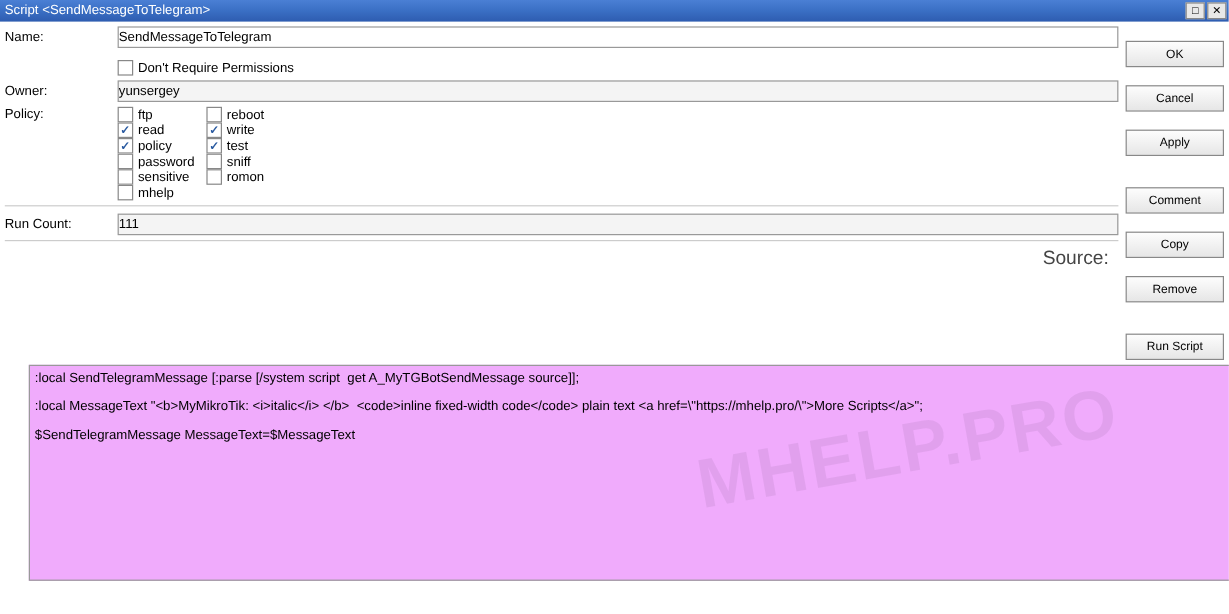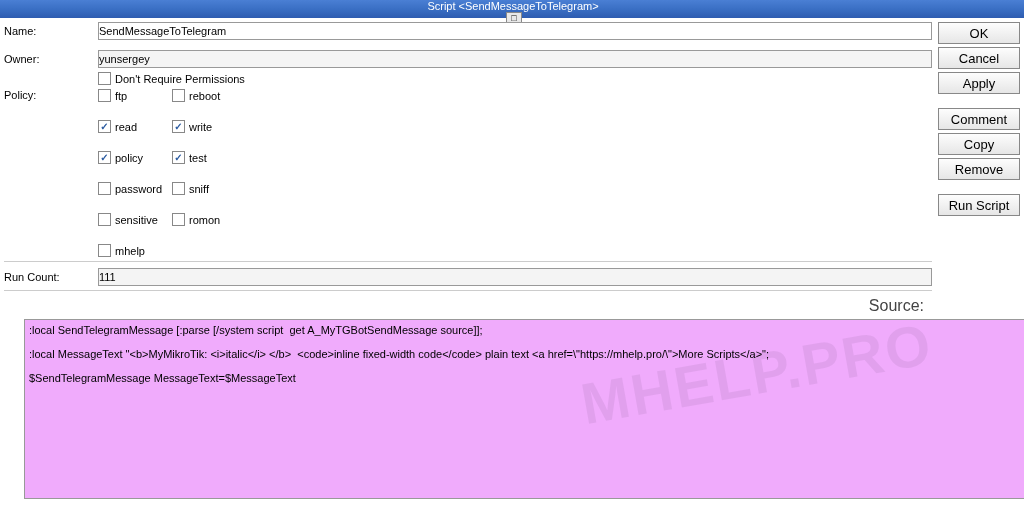--- a/index.html
+++ b/index.html
@@ -1,31 +1,31 @@
 <!DOCTYPE html>
 <html><head>
 <meta charset="utf-8">
 <style>
 * { box-sizing: border-box; margin: 0; padding: 0; font-family: Tahoma, sans-serif; font-size: 11px; }
 body { background: #fff; width: 1024px; height: 512px; overflow: hidden; position: relative; }
-.titlebar { background: linear-gradient(180deg,#4a7fd4 0%,#3a6fc4 50%,#2e5cb0 100%); color: #fff; height: 18px; display: flex; align-items: center; padding: 0 2px 0 4px; flex-direction: column; }
+.titlebar { background: linear-gradient(180deg,#4a7fd4 0%,#3a6fc4 50%,#2e5cb0 100%); color: #fff; height: 18px; display: flex; align-items: center; padding: 0 2px 0 4px; }
 .titlebar .title { flex: 1; font-size: 11px; }
 .titlebar .ctl { width: 16px; height: 14px; background: #e8e8e8; border: 1px solid #888; margin-left: 2px; display: flex; align-items: center; justify-content: center; font-size: 9px; cursor: pointer; color: #000; }
 .main { display: flex; padding: 4px; gap: 6px; }
 .form { flex: 1; }
 .sidebar { width: 82px; display: flex; flex-direction: column; gap: 3px; }
-.btn { height: 22px; border: 1px solid #888; background: linear-gradient(180deg,#fdfdfd,#e6e6e6); cursor: pointer; display: flex; align-items: center; justify-content: center; font-size: 13px; }
+.btn { height: 22px; border: 1px solid #888; background: linear-gradient(180deg,#fdfdfd,#e6e6e6); cursor: pointer; display: flex; align-items: center; justify-content: center; font-size: 10px; margin-top: 12px; }
 .row { display: flex; align-items: center; margin-bottom: 4px; }
 .lbl { width: 94px; padding-right: 6px; font-size: 11px; }
 .inp { flex: 1; height: 18px; border: 1px solid #999; padding: 0 0; background: #fff; font-size: 11px; }
 .inp.ro { background: #f4f4f4; }
 .sep { height: 6px; }
 .cbx { display: inline-flex; align-items: center; width: 74px; font-size: 11px; cursor: pointer; }
 .cbx .box { width: 13px; height: 13px; border: 1px solid #888; background: #fff; margin-right: 4px; display: flex; align-items: center; justify-content: center; font-size: 10px; color: #2a5aa0; font-weight: bold; }
-.policygrid { display: flex; flex-wrap: wrap; width: 170px; row-gap: 18px; }
+.policygrid { display: flex; flex-wrap: wrap; width: 170px; row-gap: 0; }
 .srclbl { text-align: right; padding-right: 8px; font-size: 16px; color: #444; margin-top: 2px; }
 .src { width: 1012px; height: 180px; margin: 0 24px; border: 1px solid #999; padding: 4px; background: #f0abfc; font-size: 11px; white-space: pre-wrap; overflow: auto; }
 .hr { border: none; border-top: 1px solid #ccc; margin: 4px 0 6px 0; }
 .watermark { position: absolute; right: 90px; top: 340px; font-size: 58px; color: rgba(0,0,0,0.06); font-weight: 600; letter-spacing: 2px; transform: rotate(-10deg); pointer-events: none; font-family: Arial, sans-serif; }
 </style>
 </head>
 <body>
 
 
 
@@ -36,29 +36,29 @@
 </div>
 
 <div class="main">
   <div class="form">
     <div class="row">
       <div class="lbl">Name:</div>
       <input class="inp" value="SendMessageToTelegram" style="">
     </div>
     <div class="sep"></div>
     <div class="row">
-      <div class="lbl">Owner:</div>
-      <input class="inp ro" readonly="" value="yunsergey" style="">
-    </div>
-    <div class="row">
       <div class="lbl"></div>
       <label class="cbx" style="width:auto">
         <span class="box"></span>
         <span>Don't Require Permissions</span>
       </label>
+    </div>
+    <div class="row">
+      <div class="lbl">Owner:</div>
+      <input class="inp ro" readonly="" value="yunsergey" style="">
     </div>
     <div class="row" style="align-items:flex-start">
       <div class="lbl">Policy:</div>
       <div class="policygrid" id="policygrid">
           <label class="cbx">
             <span class="box"></span>
             <span>ftp</span>
           </label>
           <label class="cbx">
             <span class="box"></span>

